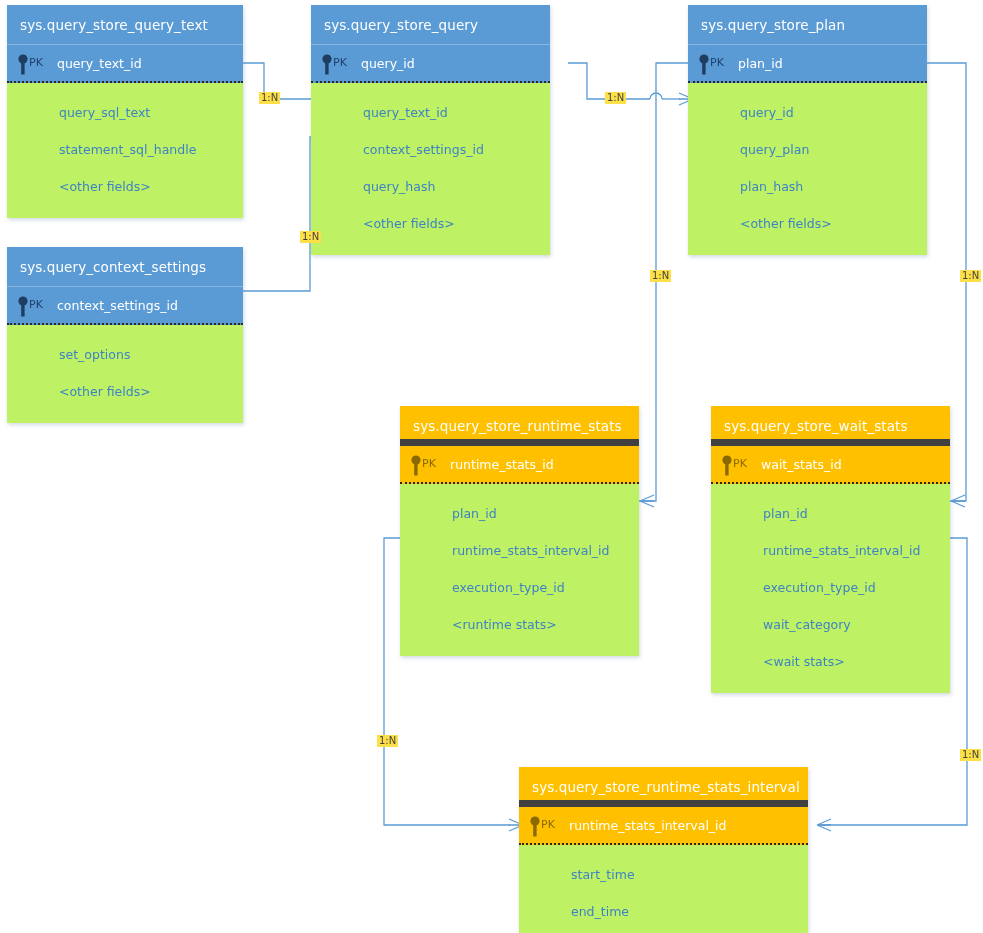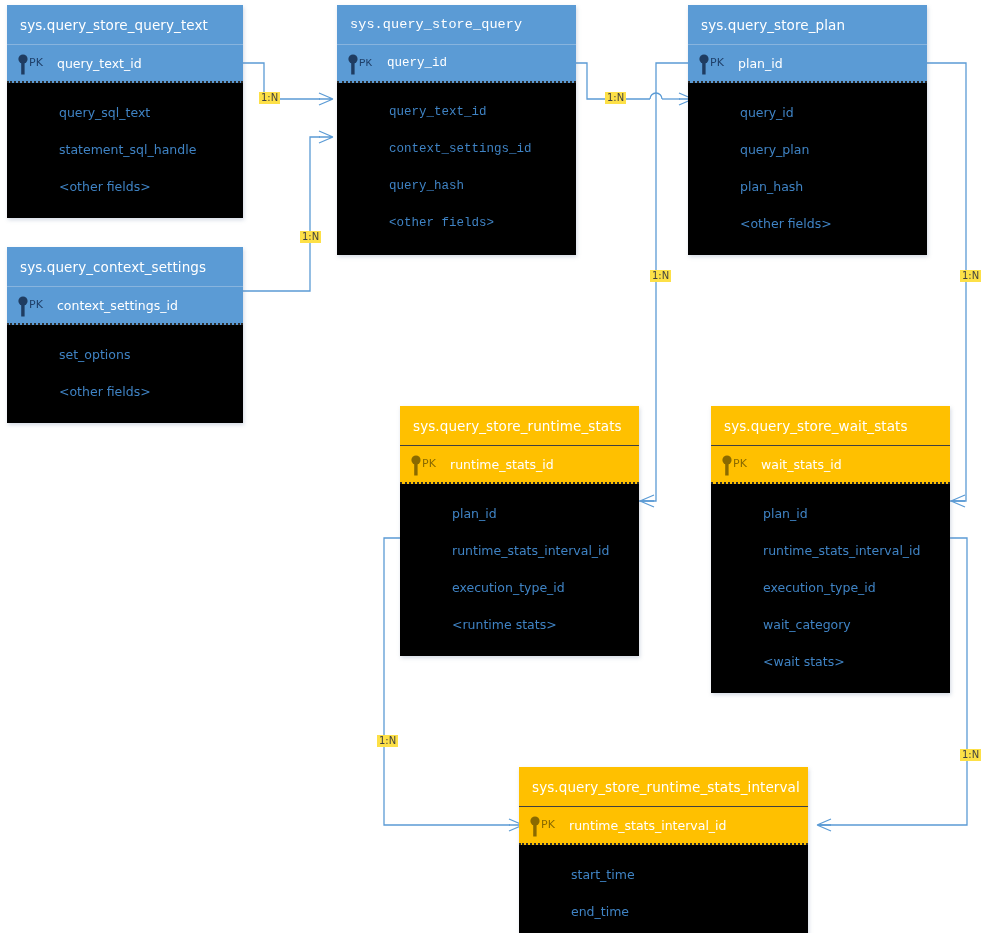--- a/index.html
+++ b/index.html
@@ -69,21 +69,21 @@
     left: 50px;
     top: 11px;
     font-size: 12.5px;
     line-height: 15px;
     color: #ffffff;
     white-space: nowrap;
   }
   .entity .fields {
     box-sizing: border-box;
     padding: 11px 0 13px 0;
-    background: #000000;
+    background: #bef264;
   }
   .entity .field {
     box-sizing: border-box;
     height: 37px;
     line-height: 37px;
     padding-left: 52px;
     font-size: 12.5px;
     color: #3f83c4;
     white-space: nowrap;
   }
@@ -92,21 +92,21 @@
   .entity.blue .ent-title { background: #5b9bd5; }
   .entity.blue .pk-row { background: #5b9bd5; }
   .entity.blue .pk-row .pk-tag { color: #20416b; }
   .entity.blue .pk-row .pk-key { color: #1f3c61; }
 
   
   .entity.orange .ent-title { background: #ffc000; }
   .entity.orange .pk-row { background: #ffc000; }
   .entity.orange .pk-row .pk-tag { color: #8a6a00; }
   .entity.orange .pk-row .pk-key { color: #8a6a00; }
-  .entity.orange .ent-title { border-bottom: 1px solid #404040; }
+  .entity.orange .ent-title { border-bottom: 7px solid #404040; }
   .entity.blue .ent-title { border-bottom: 1px solid #88b4de; }
 
   .card-label {
     position: absolute;
     font-size: 10px;
     color: #3f3f3f;
     background: #fde047;
     padding: 0 2px;
     line-height: 12px;
     white-space: nowrap;
@@ -178,21 +178,21 @@
       <span class="pk-tag">PK</span>
       <span class="pk-name">query_text_id</span>
     </div>
     <div class="fields">
       <div class="field">query_sql_text</div>
       <div class="field">statement_sql_handle</div>
       <div class="field">&lt;other fields&gt;</div>
     </div>
   </div>
 
-  <div class="entity blue" style="left: 337px; top: 5px; width: 239px; font-family: Liberation Mono, monospace;">
+  <div class="entity blue" style="left: 311px; top: 5px; width: 239px;">
     <div class="ent-title">sys.query_store_query</div>
     <div class="pk-row">
       <svg class="pk-key" viewBox="0 0 12 21">
         <circle cx="6" cy="5" r="4.6" fill="currentColor"></circle>
         <rect x="4.2" y="8" width="3.4" height="12.5" fill="currentColor"></rect>
       </svg>
       <span class="pk-tag">PK</span>
       <span class="pk-name">query_id</span>
     </div>
     <div class="fields">

